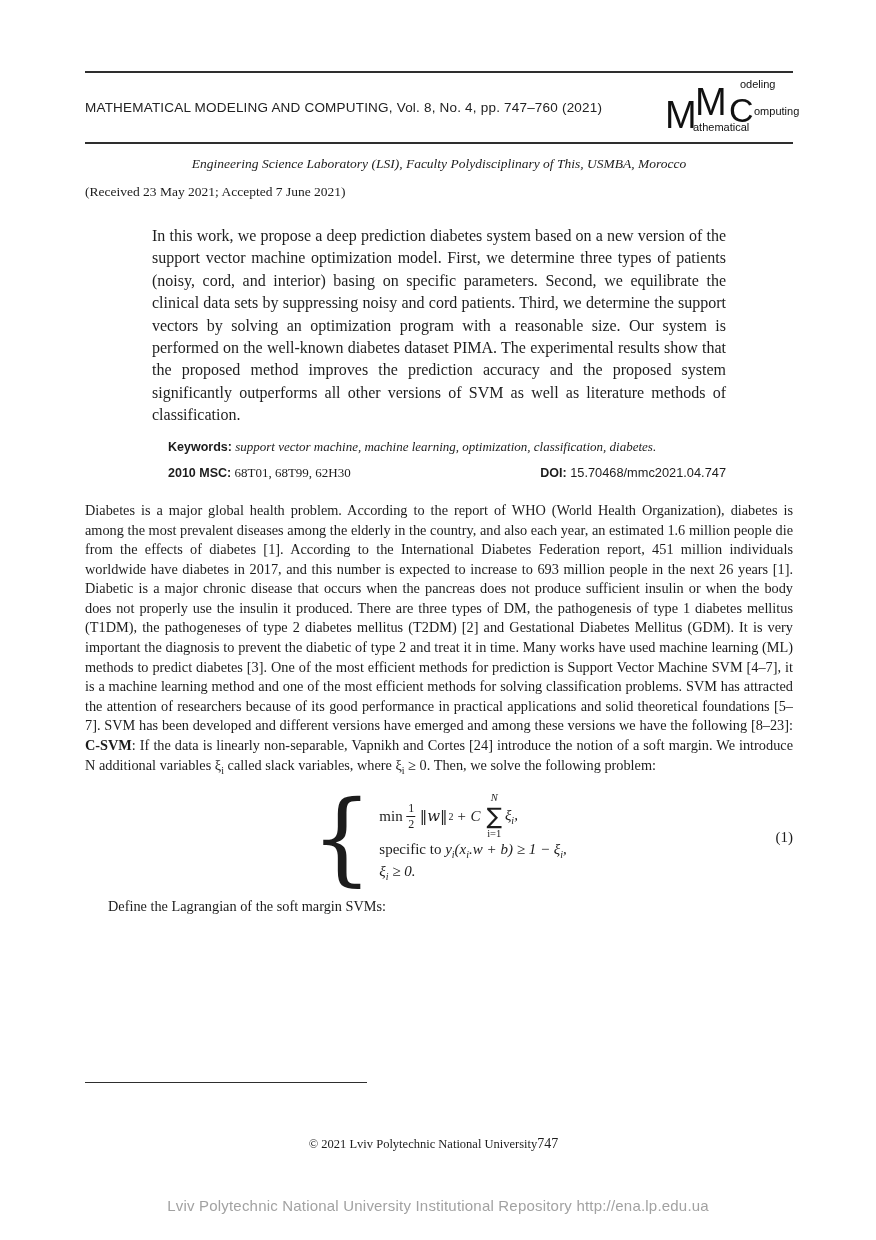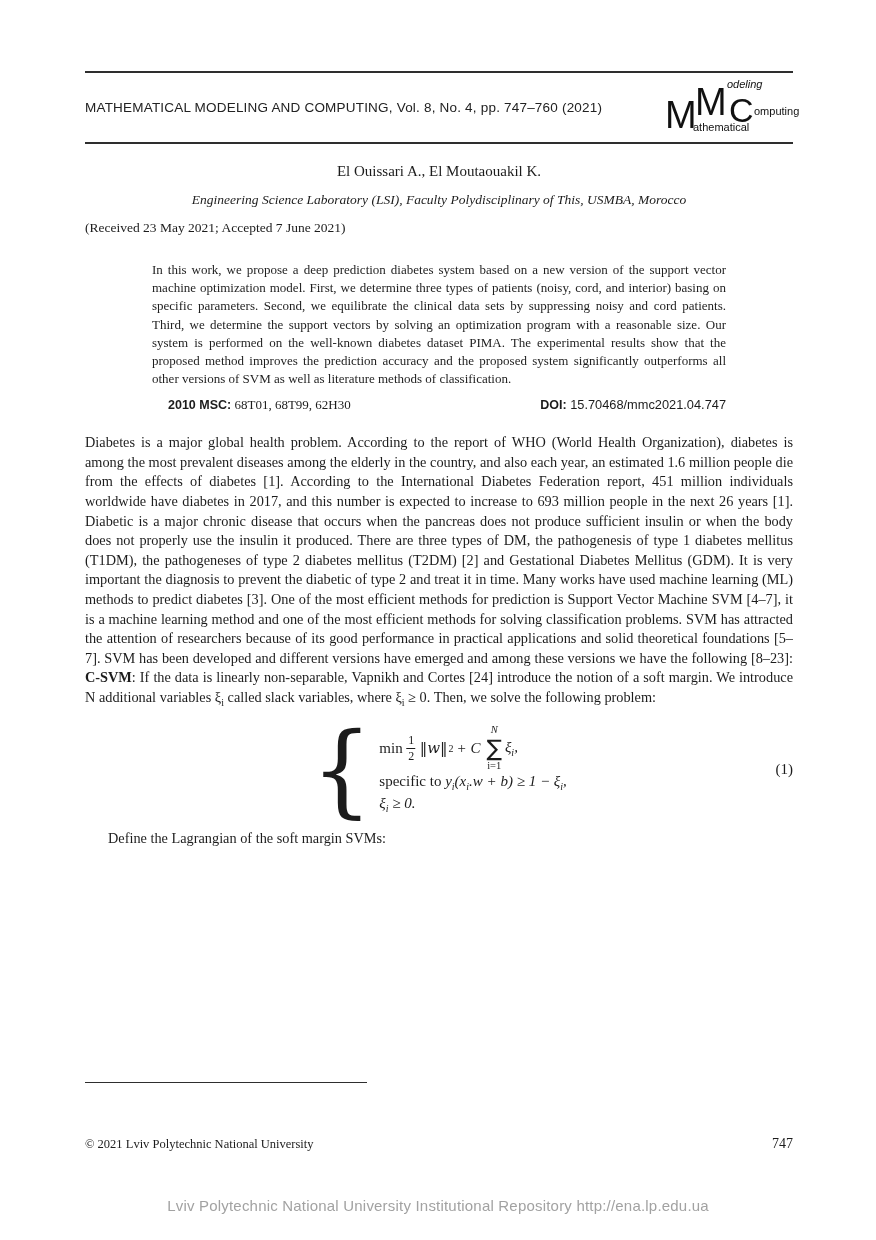--- a/index.html
+++ b/index.html
@@ -22,36 +22,36 @@
     letter-spacing:.2px;white-space:nowrap;
   }
   .mmc-logo{position:relative;width:126px;height:60px;margin-right:2px;flex:none;
     font-family:"Liberation Sans", sans-serif;color:#111;}
   .mmc-logo span{position:absolute;line-height:1;}
   .logo-big{font-size:38px;}
   .logo-small{font-size:11px;}
   .logo-m1{left:0;top:18px;}
   .logo-m2{left:30px;top:5px;}
   .logo-c{left:64px;top:15px;font-size:34px;}
-  .logo-odeling{left:62px;top:1px;font-style:italic;}
+  .logo-odeling{left:75px;top:1px;}
   .logo-omputing{left:89px;top:28px;}
   .logo-athematical{left:28px;top:44px;}
 
   
   .paper-title{
     margin:24px auto 0;max-width:720px;text-align:center;
     font-family:"Liberation Sans", sans-serif;font-weight:bold;
     font-size:19px;line-height:1.27;color:#161616;
   }
   .authors{margin-top:19px;text-align:center;font-size:15px;}
   .affiliation{margin-top:12px;text-align:center;font-size:13.5px;font-style:italic;}
   .received{margin-top:12px;font-size:13.5px;}
 
   .abstract{
-    margin:25px 67px 0 67px;font-size:13px;line-height:1.4;
+    margin:25px 67px 0 67px;font-size:16px;line-height:1.4;
     text-align:justify;color:#1e1e1e;
   }
   .keywords{
     margin:11px 67px 0 67px;font-size:13px;line-height:1.4;
     text-align:justify;text-indent:16px;font-style:italic;
   }
   .label-sans{font-family:"Liberation Sans", sans-serif;font-weight:bold;
     font-style:normal;font-size:12.5px;}
   .msc-row{
     margin:9px 67px 0 67px;display:flex;justify-content:space-between;
@@ -97,22 +97,22 @@
   .eq-number{position:absolute;right:0;top:50%;transform:translateY(-50%);
     font-size:15px;}
   sub{font-size:10px;}
 
   .define-line{margin-top:9px;font-size:14.3px;text-indent:23px;}
 
   
   .footnote-block{position:absolute;top:1082px;left:85px;right:83px;}
   .fn-rule{width:282px;border-top:1.6px solid #2e2e2e;}
   .fn-text{margin-top:11px;font-size:12px;color:#202020;}
-  .footer-row{position:absolute;top:1136px;left:85px;right:83px;
-    display:flex;justify-content:space-between;align-items:baseline;}
+  .footer-row{position:absolute;top:1136px;left:74px;right:83px;
+    display:flex;justify-content:center;align-items:baseline;}
   .copyright{font-size:12.5px;}
   .page-number{font-size:14px;}
   .banner{position:absolute;top:1197px;left:0;width:100%;text-align:center;
     font-family:"Liberation Sans", sans-serif;font-size:15px;color:#a2a2a2;
     letter-spacing:.2px;}
 </style>
 </head>
 <body>
 
 <div class="page">
@@ -123,26 +123,26 @@
       <div class="mmc-logo">
         <span class="logo-big logo-m1">M</span>
         <span class="logo-big logo-m2">M</span>
         <span class="logo-big logo-c">C</span>
         <span class="logo-small logo-odeling">odeling</span>
         <span class="logo-small logo-omputing">omputing</span>
         <span class="logo-small logo-athematical">athematical</span>
       </div>
     </div>
 
-    <div class="authors">El Ouissari A., El Moutaouakil K.</div>
     <div class="affiliation">Engineering Science Laboratory (LSI), Faculty Polydisciplinary of This, USMBA, Morocco</div>
     <div class="received">(Received 23 May 2021; Accepted 7 June 2021)</div>
 
     <p class="abstract">In this work, we propose a deep prediction diabetes system based on a new version of the support vector machine optimization model. First, we determine three types of patients (noisy, cord, and interior) basing on specific parameters. Second, we equilibrate the clinical data sets by suppressing noisy and cord patients. Third, we determine the support vectors by solving an optimization program with a reasonable size. Our system is performed on the well-known diabetes dataset PIMA. The experimental results show that the proposed method improves the prediction accuracy and the proposed system significantly outperforms all other versions of SVM as well as literature methods of classification.</p>
 
+    <p class="keywords"><span class="label-sans">Keywords:</span><span> support vector machine, machine learning, optimization, classification, diabetes.</span></p>
 
     <div class="msc-row">
       <span class="msc-left"><span class="label-sans">2010 MSC:</span><span> 68T01, 68T99, 62H30</span></span>
       <span><span class="label-sans">DOI:</span><span class="doi-value"> 15.70468/mmc2021.04.747</span></span>
     </div>
 
 
     <p class="body-par"><span>Diabetes is a major global health problem. According to the report of WHO (World Health Organization), diabetes is among the most prevalent diseases among the elderly in the country, and also each year, an estimated 1.6 million people die from the effects of diabetes [1]. According to the International Diabetes Federation report, 451 million individuals worldwide have diabetes in 2017, and this number is expected to increase to 693 million people in the next 26 years [1]. Diabetic is a major chronic disease that occurs when the pancreas does not produce sufficient insulin or when the body does not properly use the insulin it produced. There are three types of DM, the pathogenesis of type 1 diabetes mellitus (T1DM), the pathogeneses of type 2 diabetes mellitus (T2DM) [2] and Gestational Diabetes Mellitus (GDM). It is very important the diagnosis to prevent the diabetic of type 2 and treat it in time. Many works have used machine learning (ML) methods to predict diabetes [3]. One of the most efficient methods for prediction is Support Vector Machine SVM [4–7], it is a machine learning method and one of the most efficient methods for solving classification problems. SVM has attracted the attention of researchers because of its good performance in practical applications and solid theoretical foundations [5–7]. SVM has been developed and different versions have emerged and among these versions we have the following [8–23]: </span><b>C-SVM</b><span>: If the data is linearly non-separable, Vapnikh and Cortes [24] introduce the notion of a soft margin. We introduce N additional variables ξ<sub>i</sub> called slack variables, where ξ<sub>i</sub> ≥ 0. Then, we solve the following problem:</span></p>
 
     <div class="equation">

